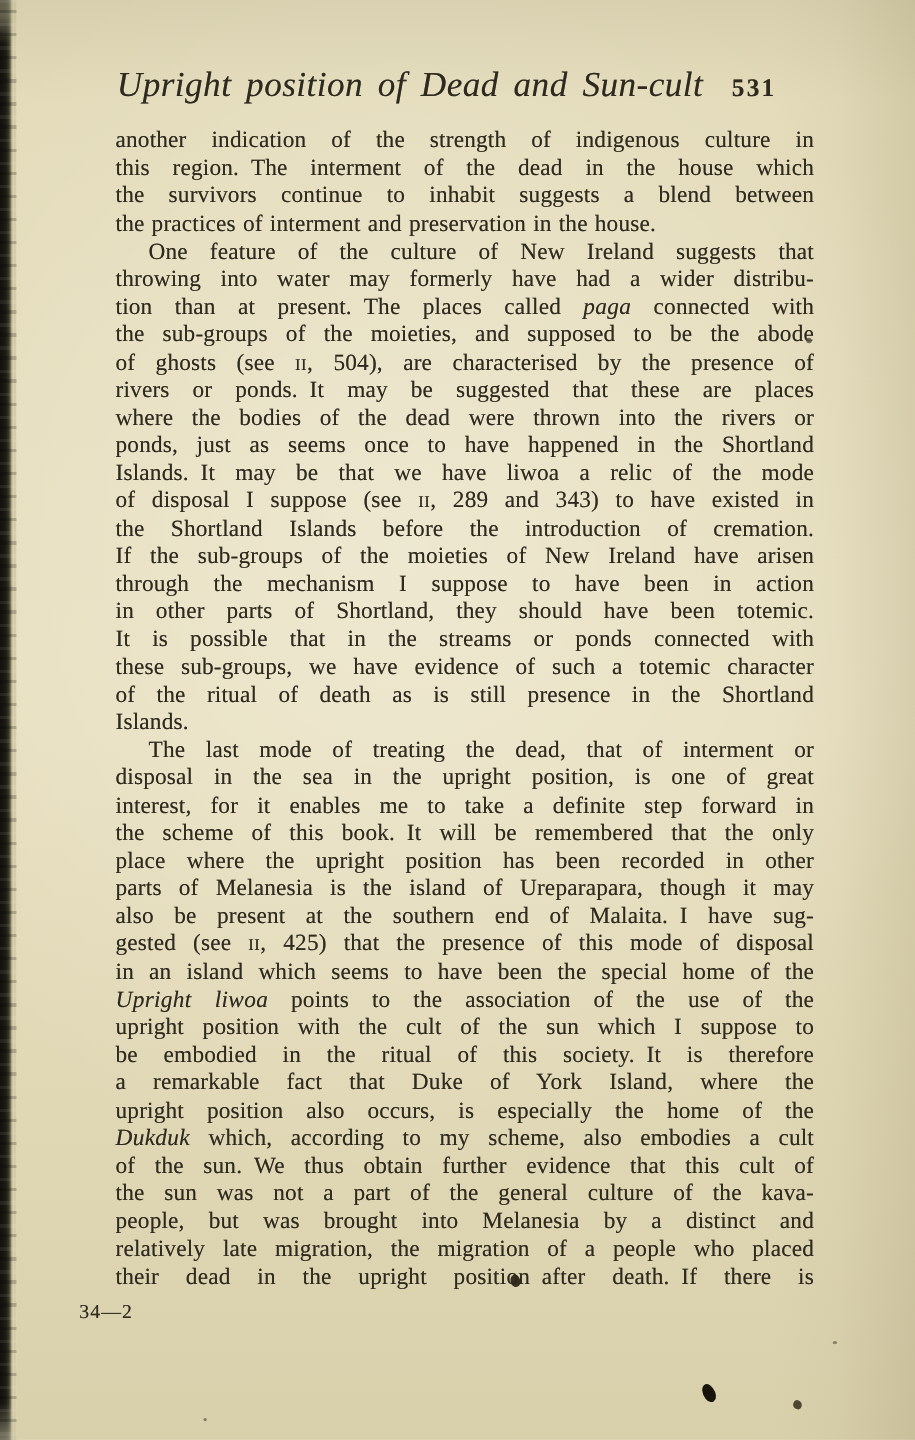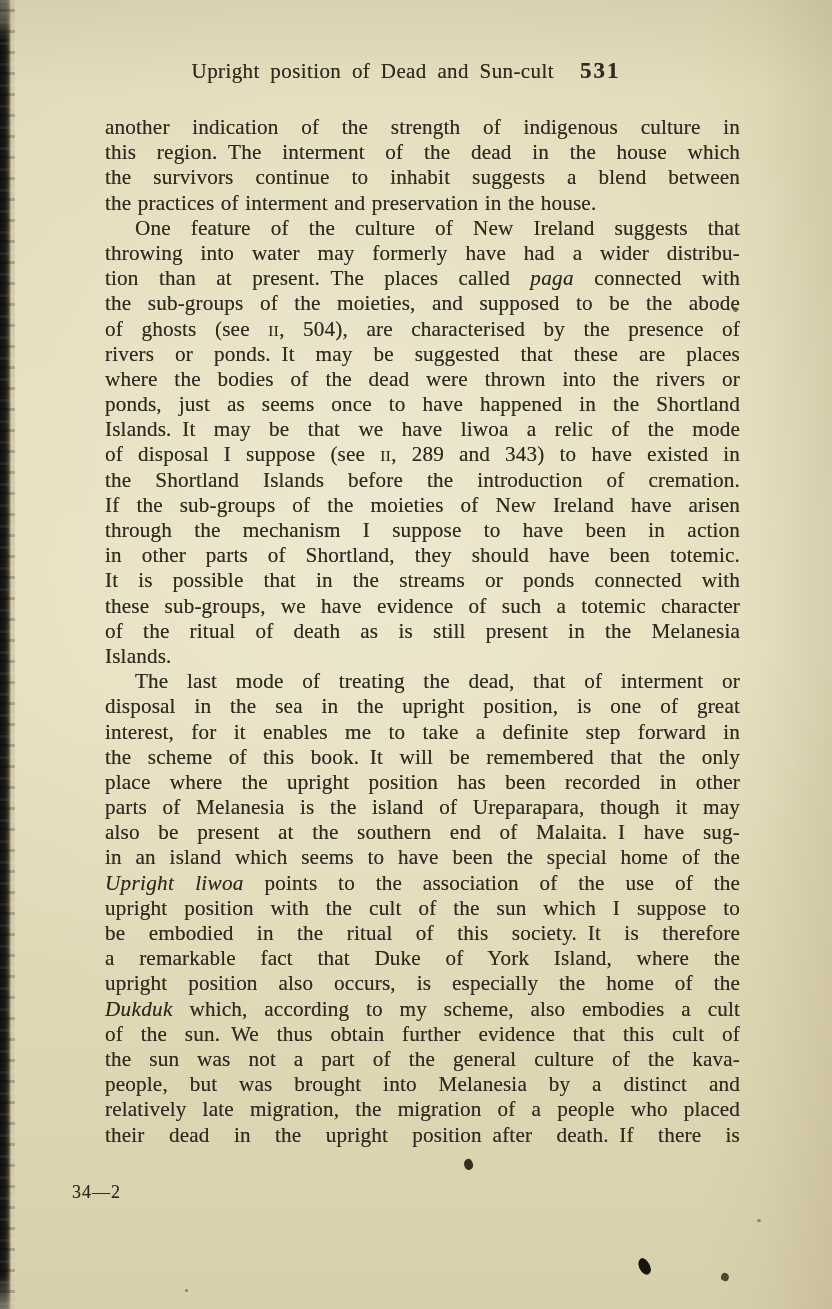--- a/index.html
+++ b/index.html
@@ -21,21 +21,21 @@
       repeating-linear-gradient(180deg, rgba(255,255,255,0.07) 0 3px, rgba(0,0,0,0) 3px 9px, rgba(0,0,0,0.20) 9px 12px, rgba(0,0,0,0) 12px 21px),
       linear-gradient(180deg, rgba(190,185,150,0.45) 0 14px, rgba(0,0,0,0) 40px calc(100% - 34px), rgba(200,195,165,0.55) 100%),
       linear-gradient(90deg,#12110c 0px,#191811 4px,#23221a 6px,#3a3829 8px,#6f6b50 9.5px,#b3ad8a 10.5px,#dbd4b2 12px,#cfc8a6 13.5px,#ded6b4 15px);
   }
   .content{position:absolute;left:72px;top:58px;width:668px;}
   .hdr{
     display:flex;justify-content:center;align-items:baseline;gap:26px;
     height:42px;margin-bottom:15px;color:#2e2a1f;
   }
   .hdr .title{
-    font-size:21px;letter-spacing:.4px;word-spacing:5px;
+    font-style:italic;font-size:32px;letter-spacing:.4px;word-spacing:5px;
     text-shadow:0 0 .6px rgba(46,42,31,.55);
   }
   .hdr .pageno{
     font-size:23px;letter-spacing:2px;text-shadow:0 0 .6px rgba(46,42,31,.55);font-weight:bold;
   }
   .body-text{color:#2e2a1f;font-size:21.2px;}
   .line{
     line-height:25.2px;height:25.2px;white-space:normal;
     text-align:justify;text-align-last:justify;
     word-spacing:1px;letter-spacing:.15px;
@@ -83,31 +83,32 @@
           <div class="line">where the bodies of the dead were thrown into the rivers or</div>
           <div class="line">ponds, just as seems once to have happened in the Shortland</div>
           <div class="line">Islands. It may be that we have liwoa a relic of the mode</div>
           <div class="line">of disposal I suppose (see <span class="sc">ii</span>, 289 and 343) to have existed in</div>
           <div class="line">the Shortland Islands before the introduction of cremation.</div>
           <div class="line">If the sub-groups of the moieties of New Ireland have arisen</div>
           <div class="line">through the mechanism I suppose to have been in action</div>
           <div class="line">in other parts of Shortland, they should have been totemic.</div>
           <div class="line">It is possible that in the streams or ponds connected with</div>
           <div class="line">these sub-groups, we have evidence of such a totemic character</div>
-          <div class="line">of the ritual of death as is still present in the Melanesia</div>
+          <div class="line">of the ritual of death as is still presence in the Shortland</div>
           <div class="line last">Islands.</div>
         </div>
         <div class="para indent">
           <div class="line first">The last mode of treating the dead, that of interment or</div>
           <div class="line">disposal in the sea in the upright position, is one of great</div>
           <div class="line">interest, for it enables me to take a definite step forward in</div>
           <div class="line">the scheme of this book. It will be remembered that the only</div>
           <div class="line">place where the upright position has been recorded in other</div>
           <div class="line">parts of Melanesia is the island of Ureparapara, though it may</div>
           <div class="line">also be present at the southern end of Malaita. I have sug-</div>
+          <div class="line">gested (see <span class="sc">ii</span>, 425) that the presence of this mode of disposal</div>
           <div class="line">in an island which seems to have been the special home of the</div>
           <div class="line"><i>Upright liwoa</i> points to the association of the use of the</div>
           <div class="line">upright position with the cult of the sun which I suppose to</div>
           <div class="line">be embodied in the ritual of this society. It is therefore</div>
           <div class="line">a remarkable fact that Duke of York Island, where the</div>
           <div class="line">upright position also occurs, is especially the home of the</div>
           <div class="line"><i>Dukduk</i> which, according to my scheme, also embodies a cult</div>
           <div class="line">of the sun. We thus obtain further evidence that this cult of</div>
           <div class="line">the sun was not a part of the general culture of the kava-</div>
           <div class="line">people, but was brought into Melanesia by a distinct and</div>

